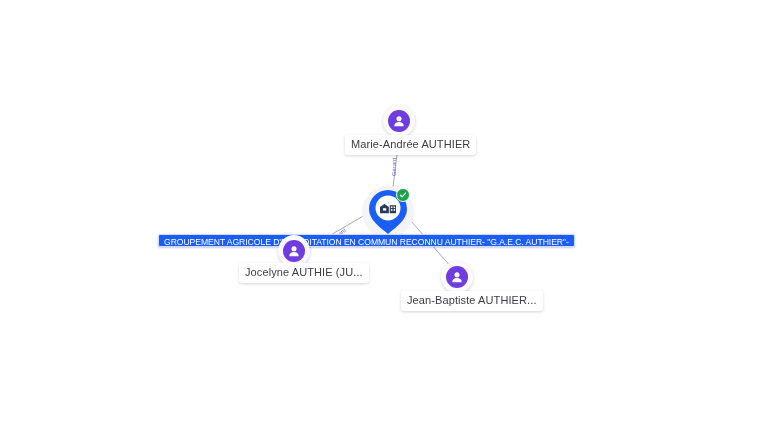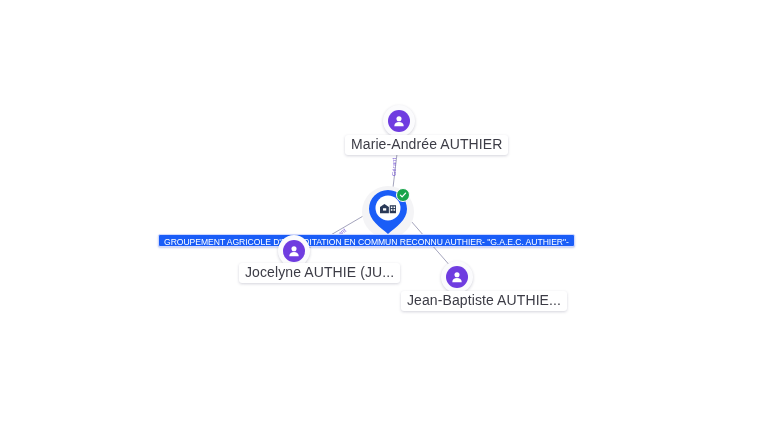--- a/index.html
+++ b/index.html
@@ -95,21 +95,21 @@
     align-items: center;
     justify-content: center;
     box-sizing: border-box;
   }
 
   
   .name-label {
     position: absolute;
     background: #ffffff;
     color: #3c3c46;
-    font-size: 14px;
+    font-size: 11px;
     line-height: 13px;
     padding: 3px 6px 4px 6px;
     border-radius: 3px;
     white-space: nowrap;
     box-shadow: 0 1px 3px rgba(40,40,80,0.20);
     letter-spacing: 0.1px;
   }
 
   .company-banner {
     position: absolute;
@@ -214,15 +214,15 @@
   <div class="name-label" style="left:239px; top:263px;">Jocelyne AUTHIE (JU...</div>
 
   <div class="person-node" style="left:441px; top:261px;">
     <div class="person-avatar">
       <svg width="14" height="14" viewBox="0 0 16 16">
         <circle cx="8" cy="5.4" r="2.9" fill="#ffffff"></circle>
         <path d="M2.6 14 C2.6 10.6 5 9.1 8 9.1 C11 9.1 13.4 10.6 13.4 14 Z" fill="#ffffff"></path>
       </svg>
     </div>
   </div>
-  <div class="name-label" style="left:401px; top:291px;">Jean-Baptiste AUTHIE...</div>
+  <div class="name-label" style="left:401px; top:291px;">Jean-Baptiste AUTHIER...</div>
 
 </div>
 
 </body></html>

